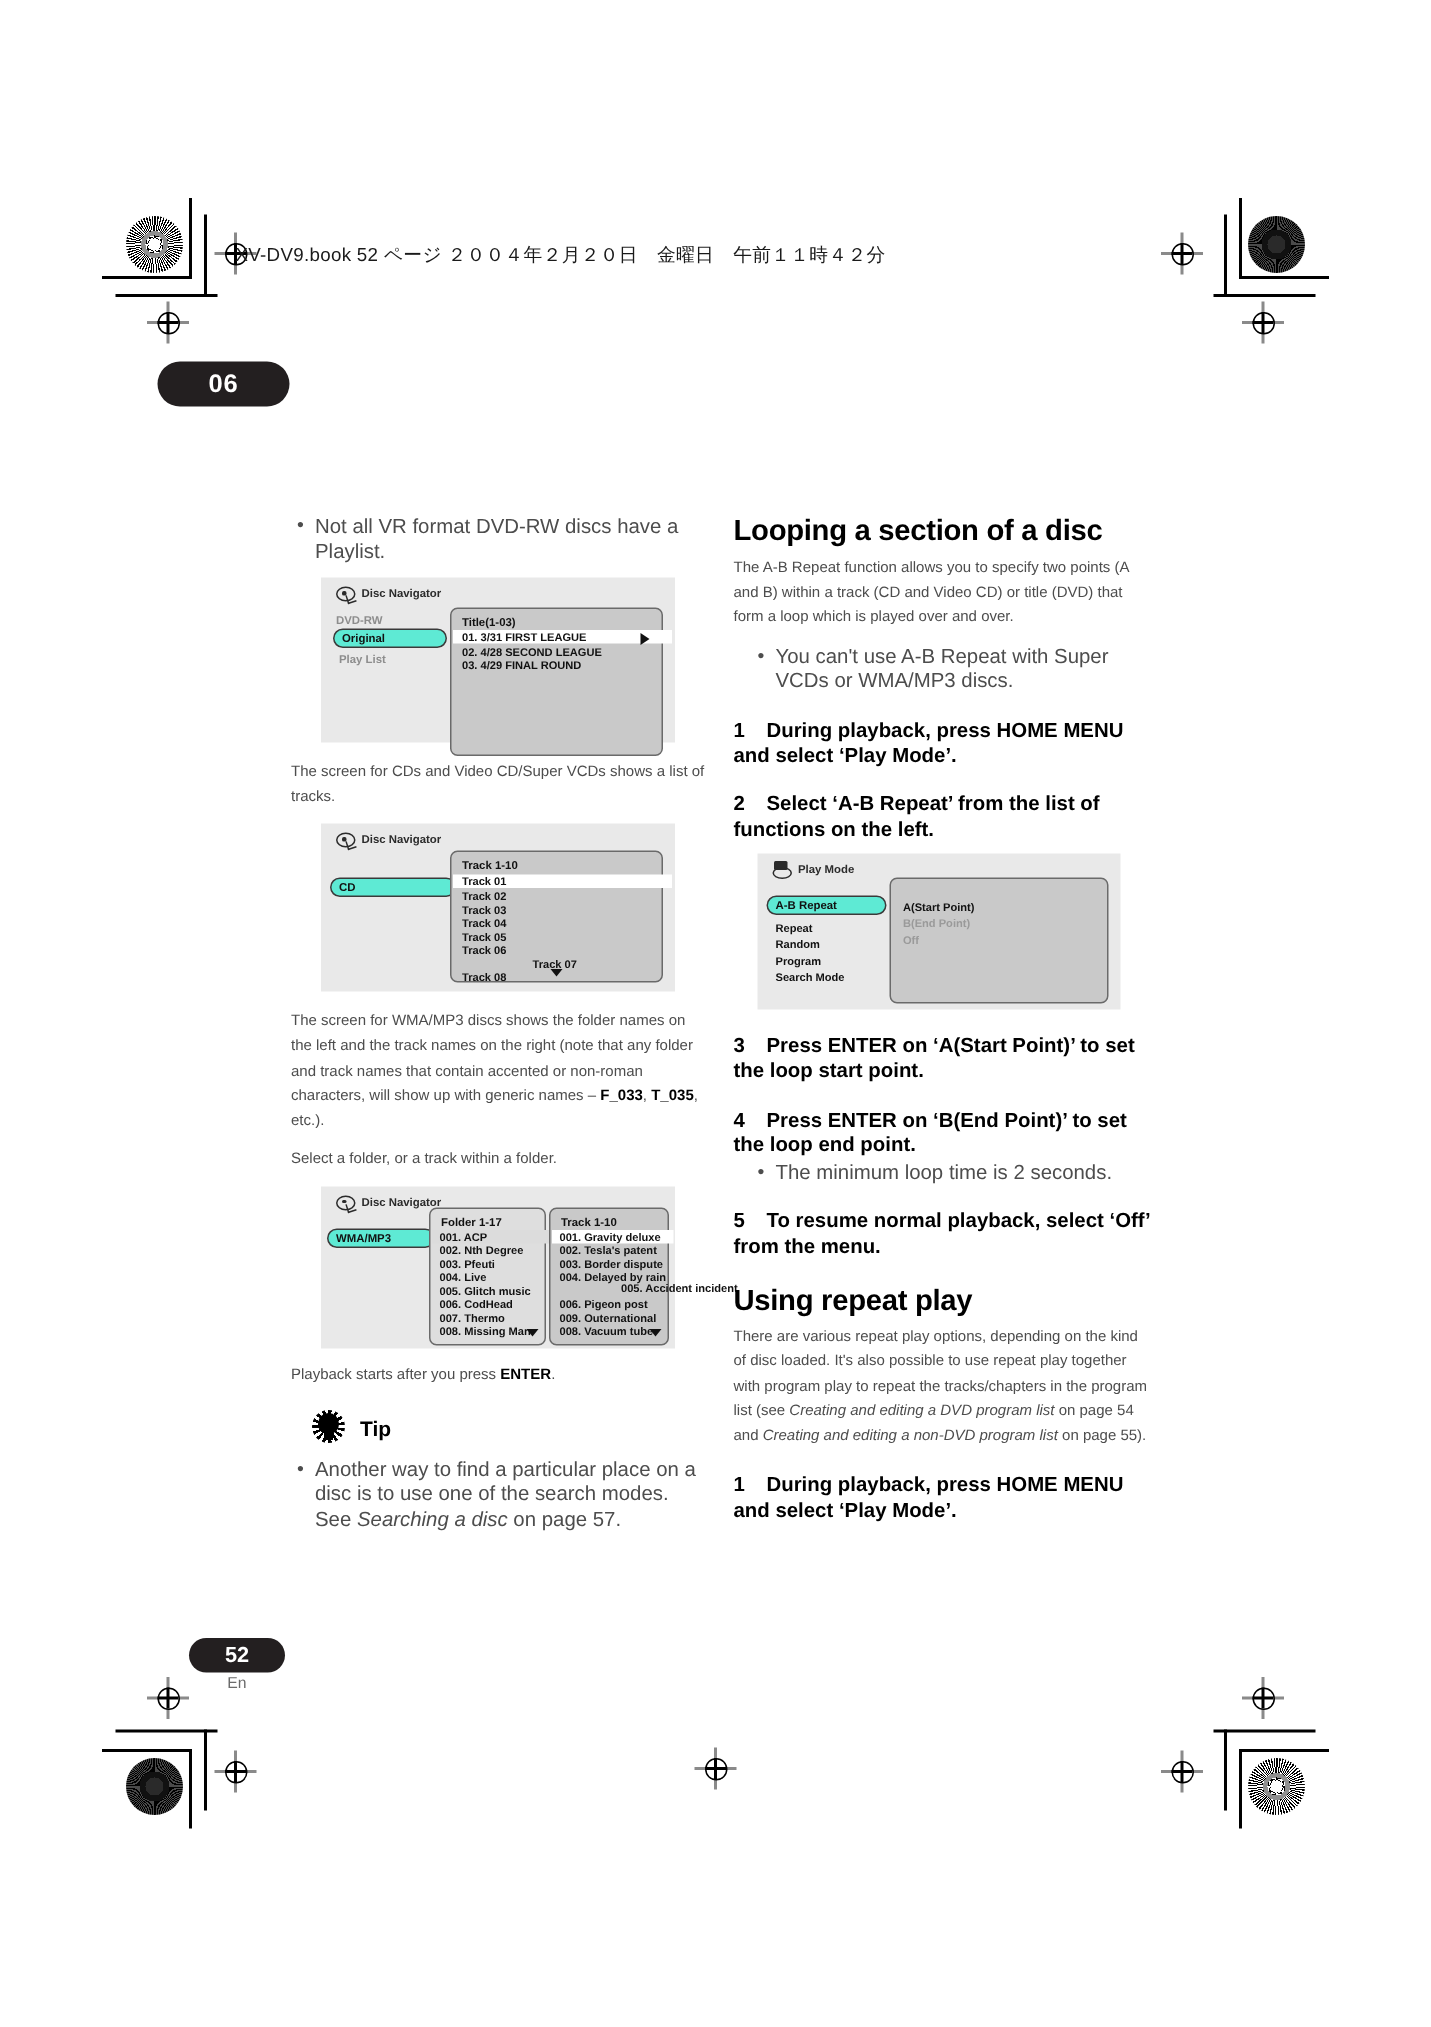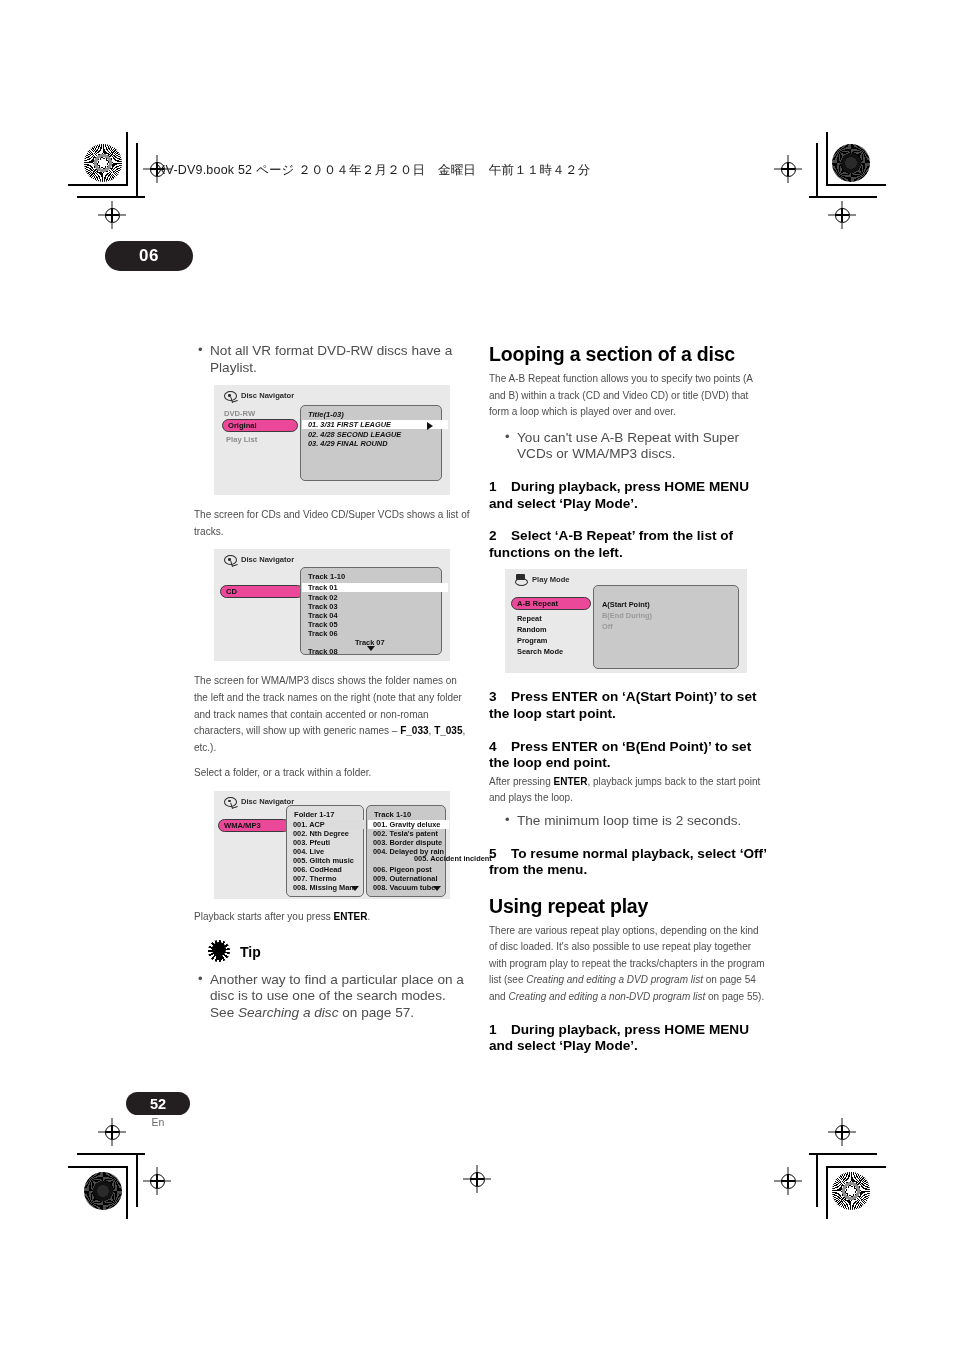--- a/index.html
+++ b/index.html
@@ -60,21 +60,21 @@
              display:flex;align-items:center;gap:4px;}
   .disc-ico{width:13px;height:11px;position:relative;display:inline-block;}
   .disc-ico .d1{position:absolute;left:0;top:1px;width:11px;height:8px;border:1.4px solid #2b2b2b;border-radius:50%;}
   .disc-ico .d2{position:absolute;left:4px;top:4px;width:2.5px;height:2.5px;background:#2b2b2b;border-radius:50%;}
   .disc-ico .d3{position:absolute;left:7px;top:6px;width:5px;height:5px;border-left:1.4px solid #2b2b2b;border-bottom:1.4px solid #2b2b2b;transform:rotate(-18deg);}
   .pm-ico{width:13px;height:11px;position:relative;display:inline-block;}
   .pm-ico .b1{position:absolute;left:1px;top:0px;width:9px;height:6px;background:#2b2b2b;border-radius:1px;}
   .pm-ico .b2{position:absolute;left:0px;top:4px;width:11px;height:6px;border:1.4px solid #2b2b2b;border-radius:50%;}
 
   .osd-left{position:absolute;font-size:7.6px;color:#8d8d8d;font-weight:bold;}
-  .osd-tab{position:absolute;font-size:7.6px;font-weight:bold;color:#111;background:#ec4899;
+  .osd-tab{position:absolute;font-size:7.6px;font-weight:bold;color:#111;background:#5eead4;
            border:1.1px solid #3a3a3a;border-radius:7px;padding:1px 0 1px 5px;box-sizing:border-box;}
   .osd-panel{position:absolute;background:#c9c9c9;border:1.3px solid #6a6a6a;border-radius:5px;box-sizing:border-box;}
   .osd-panel .ph{position:absolute;left:7px;top:4px;font-size:7.6px;font-weight:bold;color:#111;}
   .osd-row{position:absolute;font-size:7.4px;font-weight:bold;color:#111;white-space:nowrap;}
   .osd-row.dim{color:#9a9a9a;}
   .osd-row.sel{background:#ffffff;}
   .osd-row.selg{background:#dcdcdc;}
   .arrow-d{position:absolute;width:0;height:0;border-left:4px solid transparent;border-right:4px solid transparent;border-top:5px solid #111;}
   .arrow-r{position:absolute;width:0;height:0;border-top:4px solid transparent;border-bottom:4px solid transparent;border-left:6px solid #111;}
 
@@ -207,21 +207,21 @@
         <span class="disc-ico">
             <i class="d1"></i>
             <i class="d2"></i>
             <i class="d3"></i>
           </span>
         <span>Disc Navigator</span>
       </div>
       <div class="osd-left" style="left:10px;top:24px;">DVD-RW</div>
       <div class="osd-tab" style="left:8px;top:34px;width:76px;height:13px;">Original</div>
       <div class="osd-left" style="left:12px;top:50px;">Play List</div>
-      <div class="osd-panel" style="left:86px;top:20px;width:142px;height:76px;font-style:italic;">
+      <div class="osd-panel" style="left:86px;top:20px;width:142px;height:99px;">
         <div class="ph">Title(1-03)</div>
         <div class="osd-row sel" style="left:1px;top:14px;width:140px;padding-left:6px;">01. 3/31 FIRST LEAGUE</div>
         <div class="arrow-r" style="left:126px;top:16px;"></div>
         <div class="osd-row" style="left:7px;top:24px;">02. 4/28 SECOND LEAGUE</div>
         <div class="osd-row" style="left:7px;top:33px;">03. 4/29 FINAL ROUND</div>
       </div>
     </div>
 
     <div class="body-txt">The screen for CDs and Video CD/Super VCDs shows a list of tracks.</div>
 
@@ -332,33 +332,30 @@
           </span>
         <span>Play Mode</span>
       </div>
       <div class="osd-tab" style="left:6px;top:28px;width:80px;height:13px;">A-B Repeat</div>
       <div class="osd-row" style="left:12px;top:45px;">Repeat</div>
       <div class="osd-row" style="left:12px;top:56px;">Random</div>
       <div class="osd-row" style="left:12px;top:67px;">Program</div>
       <div class="osd-row" style="left:12px;top:78px;">Search Mode</div>
       <div class="osd-panel" style="left:88px;top:16px;width:146px;height:84px;">
         <div class="osd-row" style="left:8px;top:14px;">A(Start Point)</div>
-        <div class="osd-row dim" style="left:8px;top:25px;">B(End During)</div>
+        <div class="osd-row dim" style="left:8px;top:25px;">B(End Point)</div>
         <div class="osd-row dim" style="left:8px;top:36px;">Off</div>
       </div>
     </div>
 
     <div class="step">
       <span class="n">3</span><span>Press ENTER on ‘A(Start Point)’ to set the loop start point.</span>
     </div>
     <div class="step" style="margin-bottom:2px;">
       <span class="n">4</span><span>Press ENTER on ‘B(End Point)’ to set the loop end point.</span>
-    </div>
-    <div class="body-txt tight">
-      <span>After pressing </span><b class="bd">ENTER</b><span>, playback jumps back to the start point and plays the loop.</span>
     </div>
     <div class="bullet ind">The minimum loop time is 2 seconds.</div>
     <div class="step">
       <span class="n">5</span><span>To resume normal playback, select ‘Off’ from the menu.</span>
     </div>
 
     <h2 class="sec" style="margin-top:16px;">Using repeat play</h2>
     <div class="body-txt">
       <span>There are various repeat play options, depending on the kind of disc loaded. It's also possible to use repeat play together with program play to repeat the tracks/chapters in the program list (see </span><i class="it">Creating and editing a DVD program list</i><span> on page 54 and </span><i class="it">Creating and editing a non-DVD program list</i><span> on page 55).</span>
     </div>

